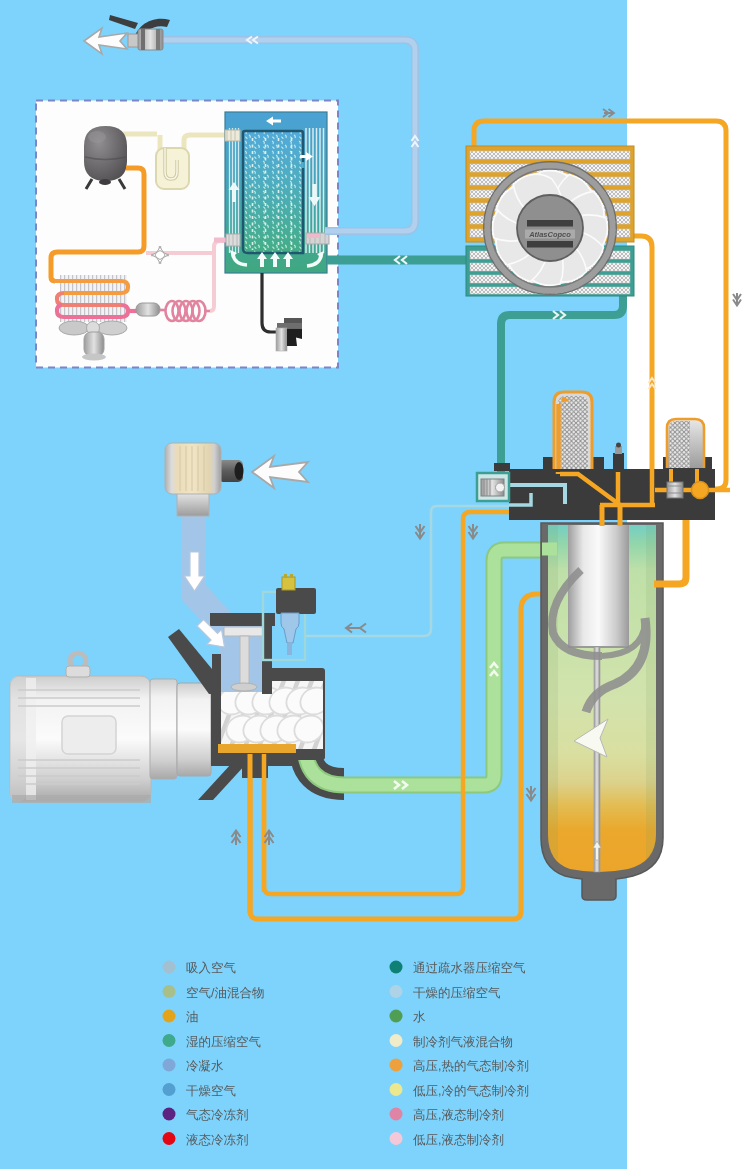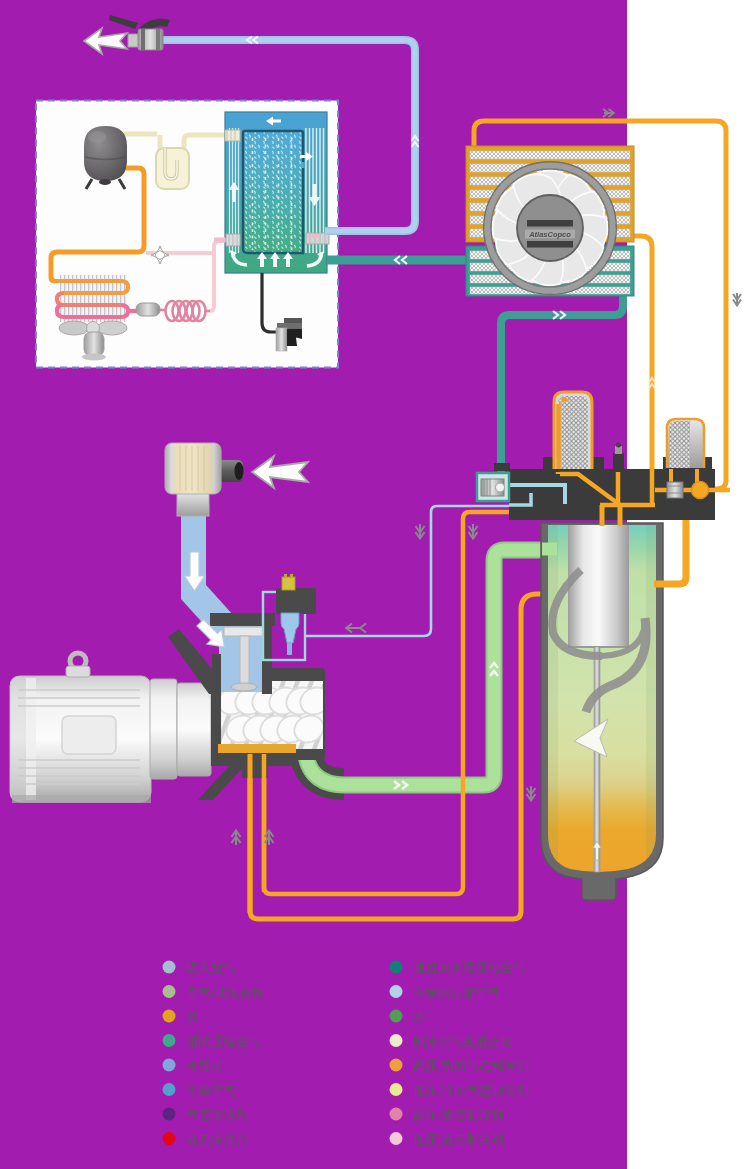--- a/index.html
+++ b/index.html
@@ -1,16 +1,16 @@
 <!DOCTYPE html>
 <html><head>
 <meta charset="utf-8">
 <style>
   html,body{margin:0;padding:0;background:#ffffff;}
-  #stage{position:relative;width:627px;height:1169px;background:#a21caf;font-family:"Liberation Sans",sans-serif;}
+  #stage{position:relative;width:627px;height:1169px;background:#7dd3fc;font-family:"Liberation Sans",sans-serif;}
   svg{position:absolute;top:0;left:0;}
 </style>
 </head>
 <body>
 <div id="stage">
 <svg width="745" height="1169" viewBox="0 0 745 1169">
 <defs>
   <linearGradient id="hxgrad" x1="0" y1="0" x2="0" y2="1">
     <stop offset="0" stop-color="#4ba2d5"></stop>
           <stop offset="0.45" stop-color="#46a4b8"></stop>

